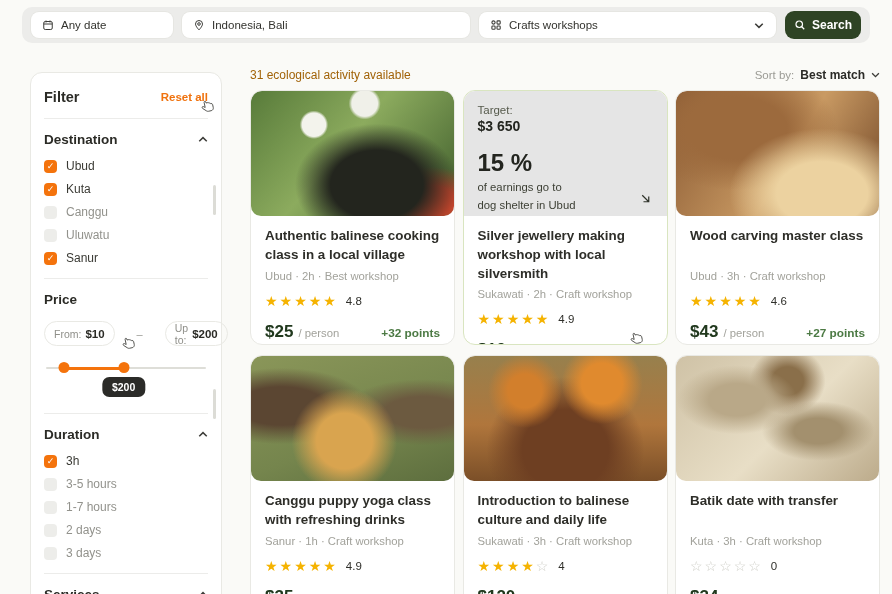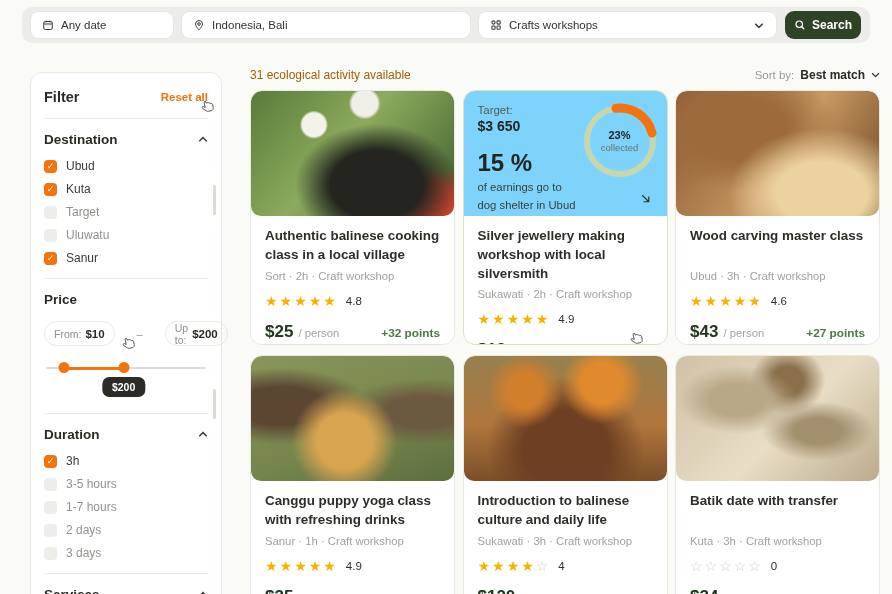--- a/index.html
+++ b/index.html
@@ -79,21 +79,21 @@
   .stars { font-size:14px; letter-spacing:2px; line-height:1; }
   .stars .sf { color:#f5b301; }
   .stars .se { color:#cfcfc8; }
   .rating { font-size:11.5px; color:#2f2f2a; }
   .price-row { display:flex; align-items:baseline; }
   .price { font-size:17px; font-weight:bold; color:#21391e; }
   .per { font-size:11.3px; color:#a2a29b; margin-left:5px; flex:1; }
   .points { font-size:11.8px; font-weight:bold; color:#4c7a44; }
 
   
-  .fund { position:relative; height:125px; background:#7dd3fc; border-radius:11px 11px 0 0; padding:13px 14px; }
+  .fund { position:relative; height:125px; background:#e5e5e5; border-radius:11px 11px 0 0; padding:13px 14px; }
   .fund-target-label { font-size:11.5px; color:#565a4c; }
   .fund-target { font-size:14px; font-weight:bold; color:#23251f; margin-top:2px; }
   .fund-pct { font-size:24px; font-weight:bold; color:#23251f; margin-top:15px; }
   .fund-line { font-size:11.3px; color:#3c3f34; margin-top:3px; line-height:1.3; }
   .fund-arrow { position:absolute; right:15px; bottom:11px; }
   .donut { position:absolute; right:9px; top:12px; width:76px; height:76px; }
   .donut svg { position:absolute; inset:0; }
   .donut-center { position:absolute; inset:0; display:flex; flex-direction:column;
     align-items:center; justify-content:center; }
   .donut-pct { font-size:11px; font-weight:bold; color:#23251f; }
@@ -198,21 +198,21 @@
     <label class="opt">
       <span class="cb on">✓</span>
       <span class="opt-label">Ubud</span>
     </label>
     <label class="opt">
       <span class="cb on">✓</span>
       <span class="opt-label">Kuta</span>
     </label>
     <label class="opt">
       <span class="cb"></span>
-      <span class="opt-label">Target</span>
+      <span class="opt-label">Canggu</span>
     </label>
     <label class="opt">
       <span class="cb"></span>
       <span class="opt-label">Uluwatu</span>
     </label>
     <label class="opt">
       <span class="cb on">✓</span>
       <span class="opt-label">Sanur</span>
     </label>
     <span class="scroll-ind" style="top:112px;"></span>
@@ -299,21 +299,21 @@
       </span>
     </span>
   </div>
 
   <div class="grid">
 
     <article class="card">
       <div class="photo p-cooking"></div>
       <div class="card-body">
         <h3 class="title">Authentic balinese cooking class in a local village</h3>
-        <div class="meta">Sort · 2h · Craft workshop</div>
+        <div class="meta">Ubud · 2h · Best workshop</div>
         <div class="stars-row">
           <span class="stars"><span class="sf">★</span><span class="sf">★</span><span class="sf">★</span><span class="sf">★</span><span class="sf">★</span></span>
           <span class="rating">4.8</span>
         </div>
         <div class="price-row">
           <span class="price">$25</span>
           <span class="per">/ person</span>
           <span class="points">+32 points</span>
         </div>
       </div>
@@ -324,30 +324,20 @@
         <div class="fund-target-label">Target:</div>
         <div class="fund-target">$3 650</div>
         <div class="fund-pct">15 %</div>
         <div class="fund-line">of earnings go to</div>
         <div class="fund-line">dog shelter in Ubud</div>
         <span class="fund-arrow">
           <svg class="ic-svg" width="13" height="13" viewBox="0 0 16 16" fill="none" stroke="#2f332a" stroke-width="1.5">
               <path d="M4 4l8 8M12 5.5V12H5.5"></path>
             </svg>
         </span>
-        <div class="donut">
-          <svg viewBox="0 0 76 76">
-            <circle cx="38" cy="38" r="33" fill="none" stroke="#c7d7ab" stroke-width="6"></circle>
-            <circle cx="38" cy="38" r="33" fill="none" stroke="#f4730c" stroke-width="9" stroke-linecap="round" transform="rotate(-97 38 38)" stroke-dasharray="47.68937648149306 207.34511513692635"></circle>
-          </svg>
-          <div class="donut-center">
-            <div class="donut-pct">23%</div>
-            <div class="donut-cap">collected</div>
-          </div>
-        </div>
       </div>
       <div class="card-body">
         <h3 class="title">Silver jewellery making workshop with local silversmith</h3>
         <div class="meta">Sukawati · 2h · Craft workshop</div>
         <div class="stars-row">
           <span class="stars"><span class="sf">★</span><span class="sf">★</span><span class="sf">★</span><span class="sf">★</span><span class="sf">★</span></span>
           <span class="rating">4.9</span>
         </div>
         <div class="price-row">
           <span class="price">$19</span>

